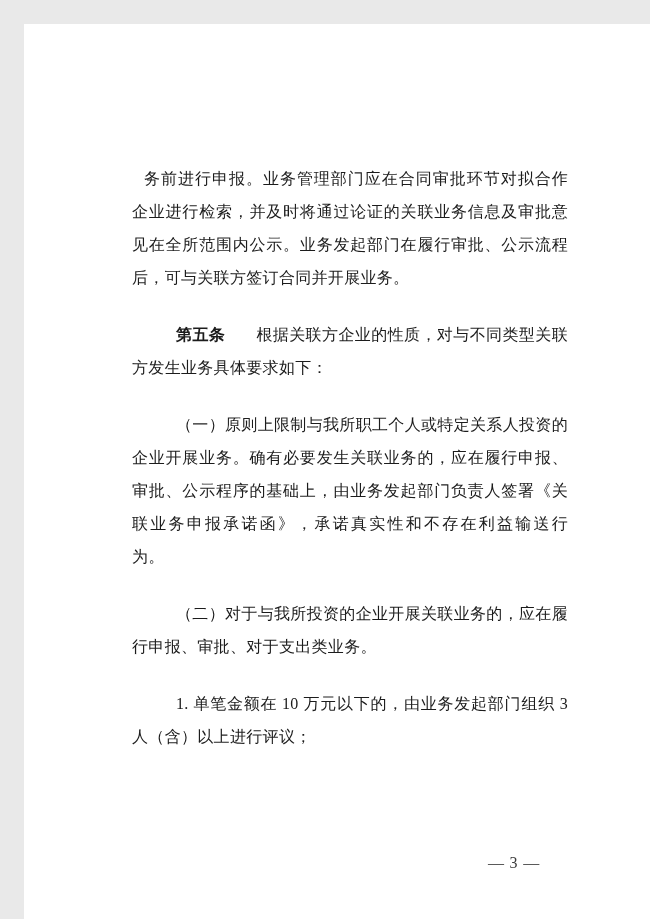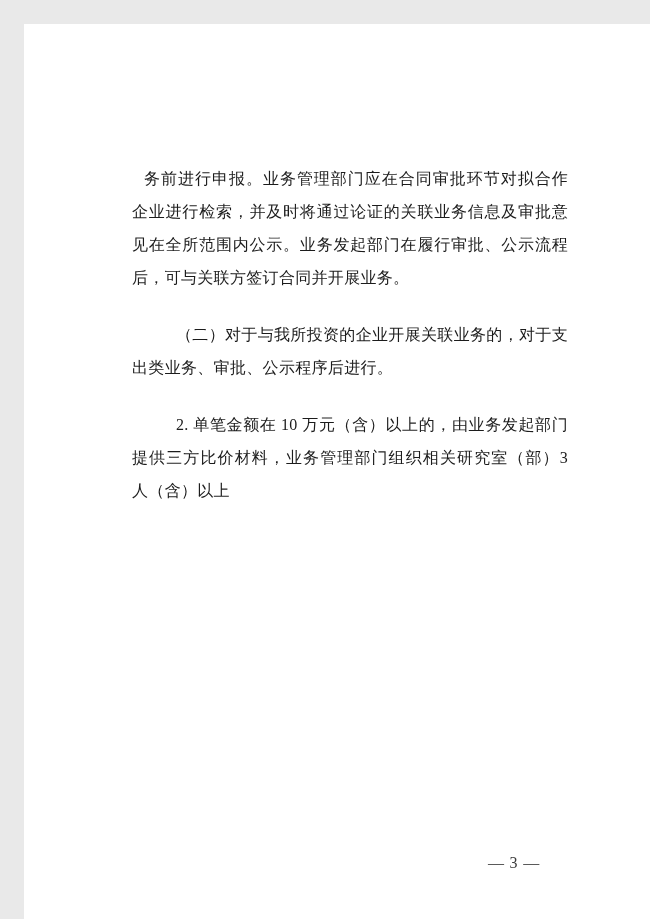--- a/index.html
+++ b/index.html
@@ -49,25 +49,27 @@
   }
 </style>
 </head>
 <body>
 
 <div class="page">
 
   <div class="text-body">
     <p><span>务前进行申报。业务管理部门应在合同审批环节对拟合作企业进行检索，并及时将通过论证的关联业务信息及审批意见在全所范围内公示。业务发起部门在履行审批、公示流程后，可与关联方签订合同并开展业务。</span></p>
 
+    <p class="indent"><span class="para-lead">第五条</span><span>根据关联方企业的性质，对与不同类型关联方发生业务具体要求如下：</span></p>
 
+    <p class="indent"><span>（一）原则上限制与我所职工个人或特定关系人投资的企业开展业务。确有必要发生关联业务的，应在履行申报、审批、公示程序的基础上，由业务发起部门负责人签署《关联业务申报承诺函》，承诺真实性和不存在利益输送行为。</span></p>
 
-    <p class="indent"><span>（二）对于与我所投资的企业开展关联业务的，对于支出类业务、审批、公示程序后进行。</span></p>
+    <p class="indent"><span>（二）对于与我所投资的企业开展关联业务的，应在履行申报、审批、对于支出类业务。</span></p>
 
 
 
+    <p class="indent"><span>1. 单笔金额在 10 万元以下的，由业务发起部门组织 3 人（含）以上进行评议；</span></p>
 
-    <p class="indent"><span>2. 单笔金额在 10 万元（含）以上的，由业务发起部门提供三方比价材料，业务管理部门组织相关研究室（部）3 人（含）以上</span></p>
   </div>
 
   <div class="footer">— 3 —</div>
 
 </div>
 
 </body></html>

